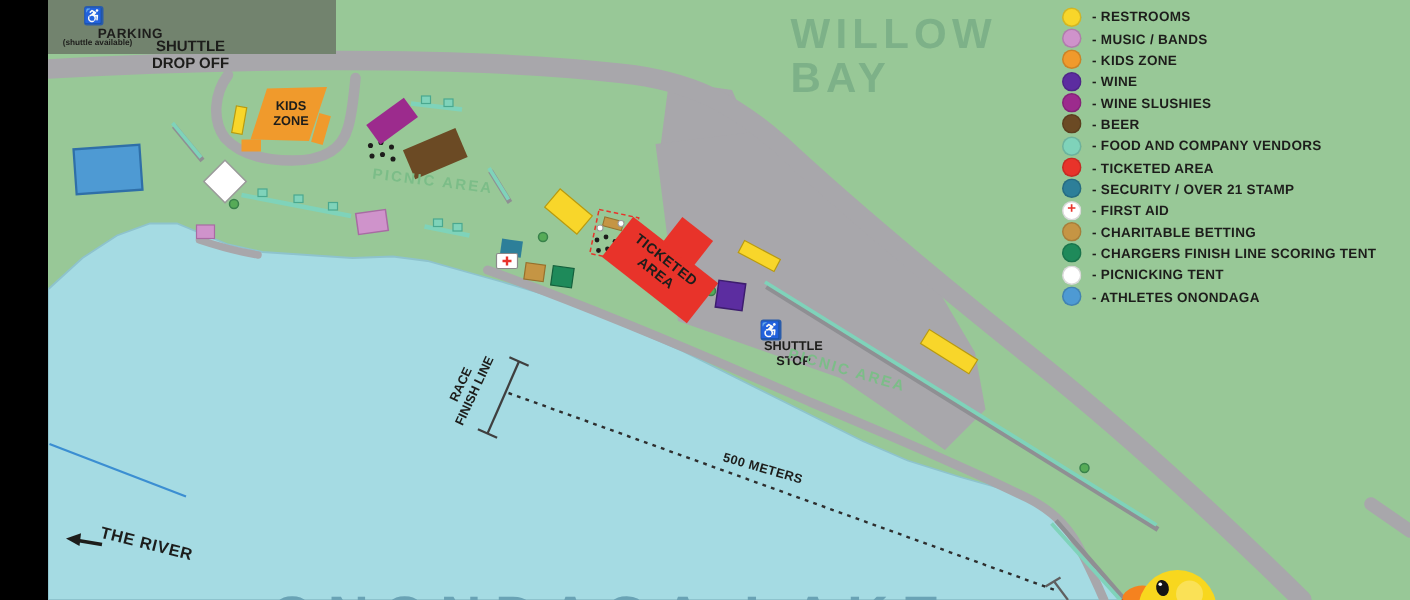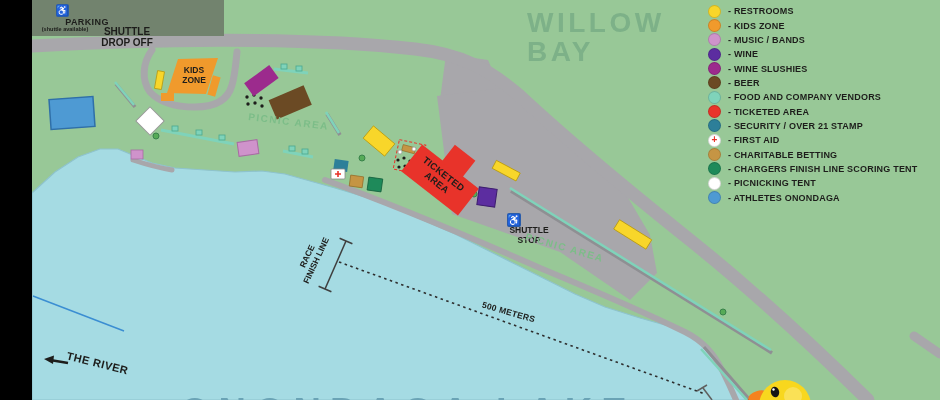--- a/index.html
+++ b/index.html
@@ -242,30 +242,30 @@
   <div class="lbl theriver">THE RIVER</div>
   <div class="lbl lakename">ONONDAGA LAKE</div>
 
   <div class="legend">
   <div class="legend-row">
     <span class="legend-dot" style="background: rgb(248, 214, 42);"></span>
     <span class="legend-label">- RESTROOMS</span>
   </div>
 
   <div class="legend-row">
+    <span class="legend-dot" style="background: rgb(207, 147, 203);"></span>
+    <span class="legend-label">- MUSIC / BANDS</span>
+  </div>
+
+  <div class="legend-row">
     <span class="legend-dot" style="background: rgb(240, 154, 44);"></span>
     <span class="legend-label">- KIDS ZONE</span>
   </div>
 
   <div class="legend-row">
-    <span class="legend-dot" style="background: rgb(207, 147, 203);"></span>
-    <span class="legend-label">- MUSIC / BANDS</span>
-  </div>
-
-  <div class="legend-row">
     <span class="legend-dot" style="background: rgb(92, 45, 160);"></span>
     <span class="legend-label">- WINE</span>
   </div>
 
   <div class="legend-row">
     <span class="legend-dot" style="background: rgb(156, 43, 141);"></span>
     <span class="legend-label">- WINE SLUSHIES</span>
   </div>
 
   <div class="legend-row">

